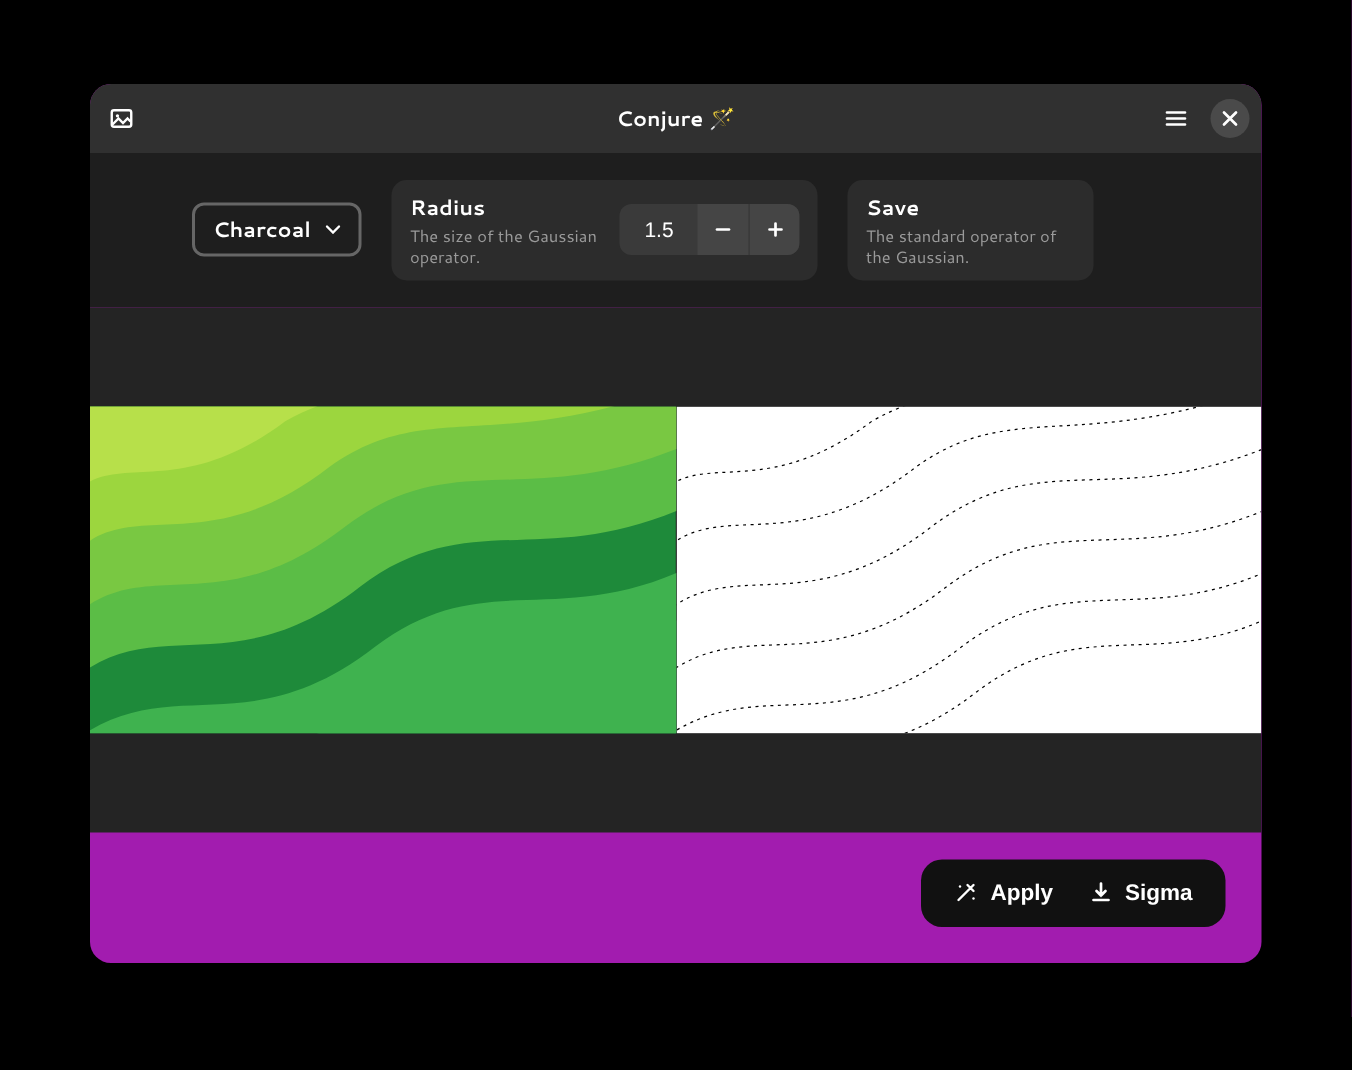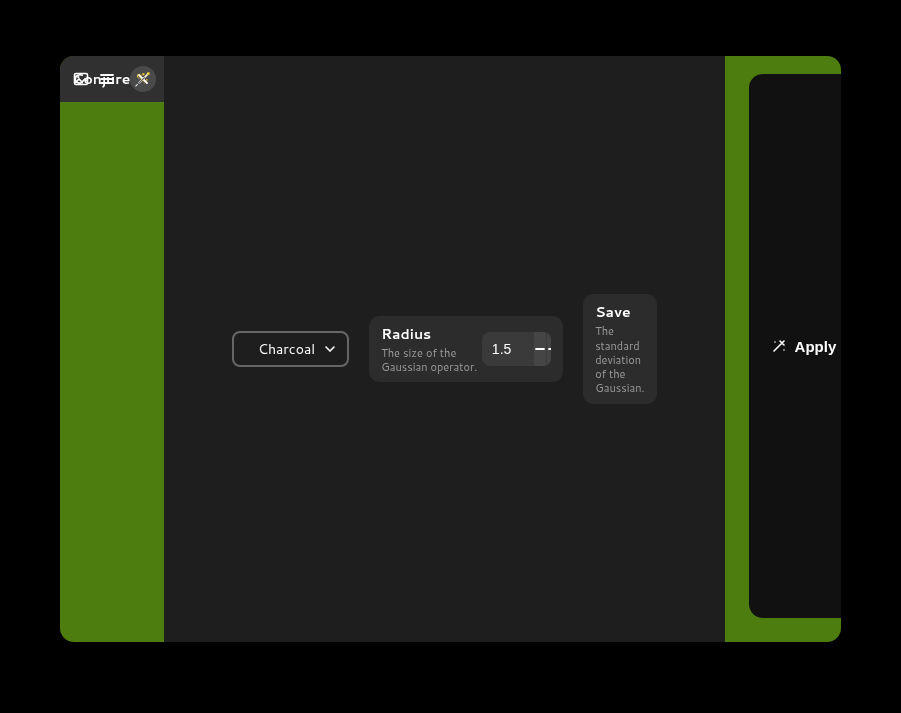--- a/index.html
+++ b/index.html
@@ -7,24 +7,24 @@
     width: 901px; height: 713px;
     background: #000;
     font-family: -apple-system, Cantarell, "Segoe UI", sans-serif;
     color: #fff;
     overflow: hidden;
   }
   .window {
     position: absolute;
     left: 60px; top: 56px;
     width: 781px; height: 586px;
-    background: #4d7c0f;
+    background: #a21caf;
     border-radius: 14px;
     display: flex;
-    flex-direction: row;
+    flex-direction: column;
     overflow: hidden;
     box-shadow: 0 2px 8px rgba(0,0,0,0.6);
   }
   .titlebar {
     height: 46px;
     background: #303030;
     display: flex;
     align-items: center;
     padding: 0 8px;
     position: relative;
@@ -62,21 +62,21 @@
     gap: 20px;
   }
   .filter-dropdown {
     display: flex; align-items: center;
     border: 2px solid #666;
     border-radius: 8px;
     padding: 6px 12px;
     gap: 10px;
     cursor: pointer;
   }
-  .filter-dropdown span { font-weight: 400; font-size: 14px; margin-left: 12px; }
+  .filter-dropdown span { font-weight: 700; font-size: 14px; }
   .param-group {
     display: flex;
     align-items: center;
     background: #2c2c2c;
     border-radius: 10px;
     padding: 8px 12px;
   }
   .param-text { display: flex; flex-direction: column; max-width: 140px; }
   .param-title { font-weight: 700; font-size: 14px; color: #fff; }
   .param-desc { font-size: 11px; color: #9a9a9a; line-height: 1.3; margin-top: 2px; }
@@ -88,20 +88,21 @@
     height: 34px;
   }
   .spin input {
     width: 52px; height: 34px;
     background: transparent;
     border: none;
     color: #fff;
     font-size: 14px;
     padding: 0 10px;
     outline: none;
+    text-align: center;
   }
   .spin button {
     width: 34px; height: 34px;
     background: #454545;
     border: none;
     color: #fff;
     font-size: 18px;
     cursor: pointer;
     display: flex; align-items: center; justify-content: center;
   }
@@ -134,21 +135,21 @@
     padding: 18px 24px 24px;
   }
   .action-bar {
     background: #111;
     border-radius: 14px;
     padding: 14px 22px;
     display: flex;
     gap: 24px;
   }
   .action-btn {
-    display: flex; align-items: center; gap: 8px;
+    display: flex; gap: 8px;
     background: transparent; border: none;
     color: #fff; font-weight: 700; font-size: 15px;
     cursor: pointer;
   }
   .action-btn svg { display: block; }
 </style>
 </head>
 <body>
 
 <div class="window">
@@ -202,21 +203,21 @@
           <svg width="12" height="12" viewBox="0 0 12 12">
               <path d="M6 2v8M2 6h8" stroke="#fff" stroke-width="1.8" stroke-linecap="round"></path>
             </svg>
         </button>
       </div>
     </div>
 
     <div class="param-group">
       <div class="param-text">
         <div class="param-title">Save</div>
-        <div class="param-desc">The standard deviation of the Gaussian.</div>
+        <div class="param-desc">The standard operator of the Gaussian.</div>
       </div>
     </div>
   </div>
 
   <div class="preview-area">
     <div class="preview-split">
       <div class="preview-left">
         <svg viewBox="0 0 390 218" preserveAspectRatio="xMidYMid slice">
           <rect width="390" height="218" fill="#1e8a3a"></rect>
           <path d="M-20 260 C 60 200, 110 260, 200 190 C 280 130, 330 190, 430 120 L 430 260 Z" fill="#2aa148"></path>

